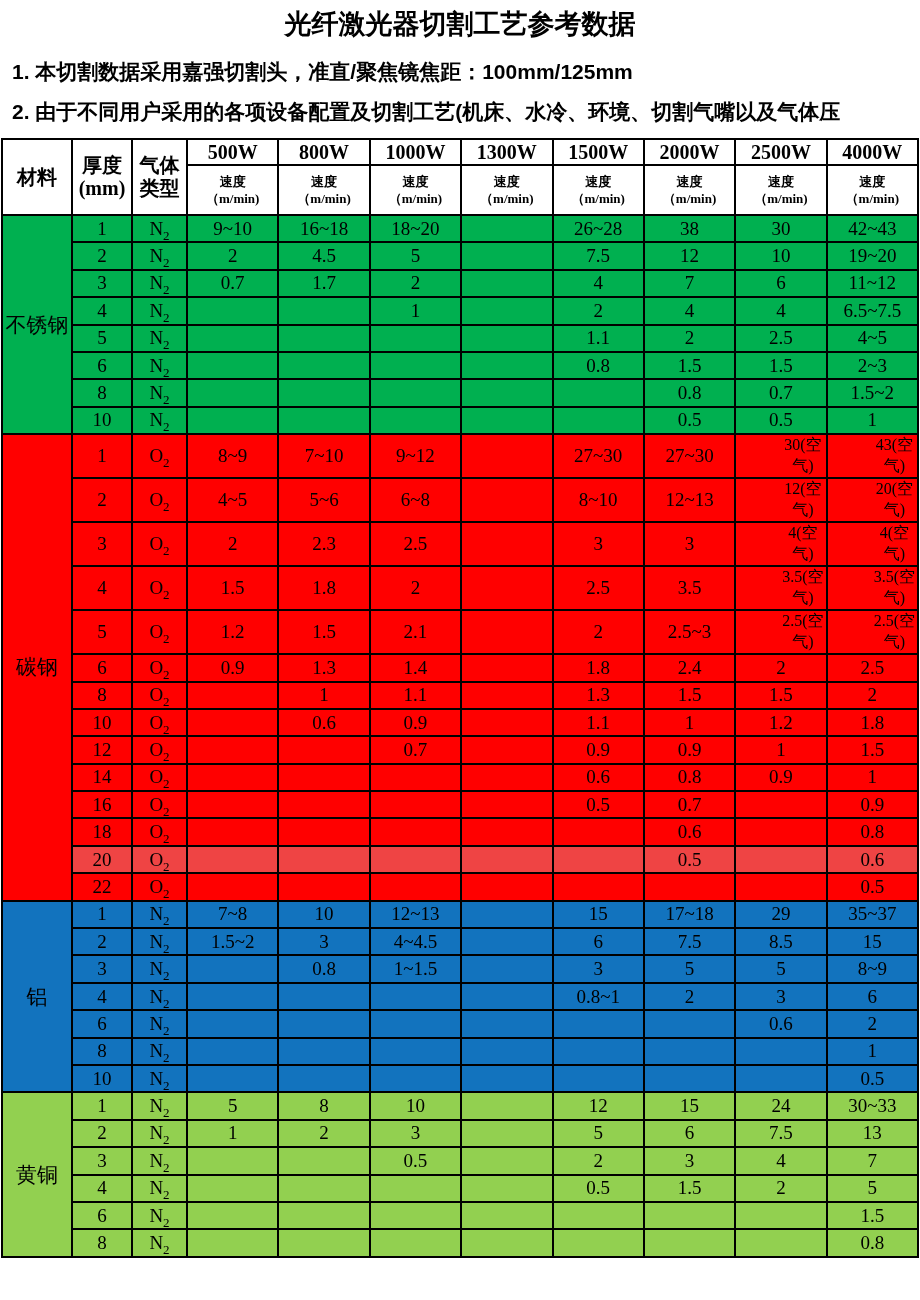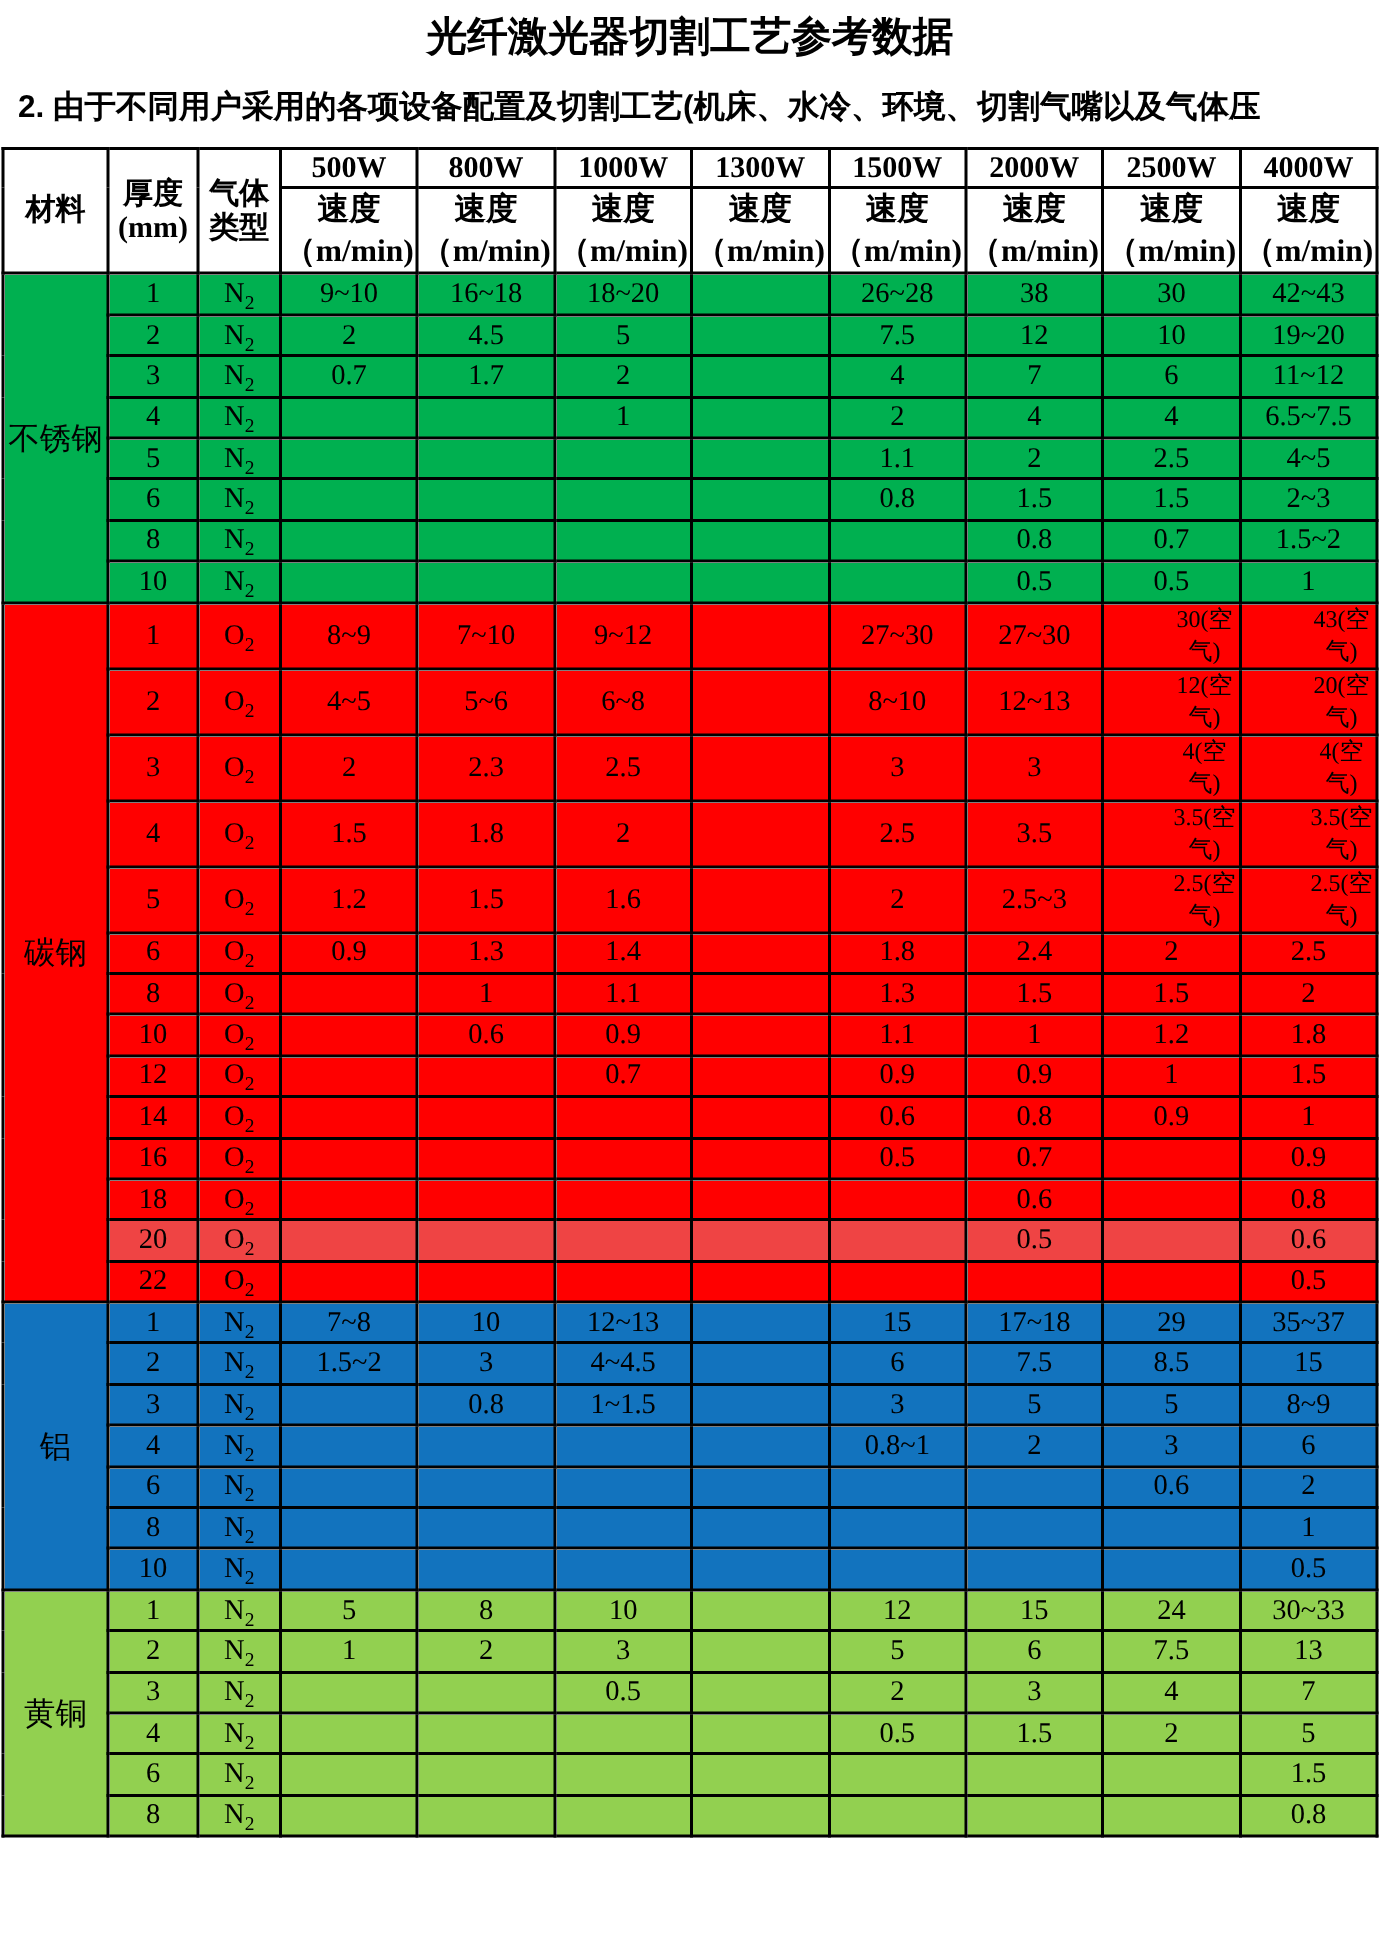--- a/index.html
+++ b/index.html
@@ -35,36 +35,37 @@
     margin: 6px 0 0 1px;
   }
   .data-table th, .data-table td {
     border: 2px solid #000;
     text-align: center;
     vertical-align: middle;
     padding: 0;
     overflow: hidden;
   }
   .power-row th { height: 26px; font-size: 20px; font-weight: bold; }
-  .speed-row th { height: 50px; font-size: 21px; font-weight: bold; line-height: 1.32; margin-top: 40px; }
+  .speed-row th { height: 50px; font-size: 13px; font-weight: bold; line-height: 1.32; margin-top: 40px; }
   .corner-th   { font-size: 21px; font-weight: bold; line-height: 1.15; }
   tbody td { height: 27.4px; font-size: 19px; font-weight: normal; }
   td.material-cell { font-size: 21px; }
   td.gas-cell sub { font-size: 13px; line-height: 0; }
   td.small { font-size: 16px; padding-left: 44px; }
   .col-material { width: 70px; }
   .col-thickness { width: 60px; }
   .col-gas { width: 55px; }
 </style>
 </head>
 <body>
 
 <h1 class="title">光纤激光器切割工艺参考数据</h1>
 
 <div class="notes">
+  <div class="note-line"><span>1.</span> <span>本切割数据采用嘉强切割头，准直/聚焦镜焦距：100mm/125mm</span></div>
   <div class="note-line"><span>2.</span> <span>由于不同用户采用的各项设备配置及切割工艺(机床、水冷、环境、切割气嘴以及气体压</span></div>
 </div>
 
 <table class="data-table">
   <colgroup>
     <col class="col-material">
     <col class="col-thickness">
     <col class="col-gas">
     <col>
       <col>
@@ -245,21 +246,21 @@
         <td>2.5</td>
         <td>3.5</td>
         <td class="small">3.5(空气)</td>
         <td class="small">3.5(空气)</td>
       </tr>
       <tr style="background: rgb(255, 0, 0);">
         <td>5</td>
         <td class="gas-cell"><span>O</span><sub>2</sub></td>
         <td>1.2</td>
         <td>1.5</td>
-        <td>1.6</td>
+        <td>2.1</td>
         <td></td>
         <td>2</td>
         <td>2.5~3</td>
         <td class="small">2.5(空气)</td>
         <td class="small">2.5(空气)</td>
       </tr>
       <tr style="background: rgb(255, 0, 0);">
         <td>6</td>
         <td class="gas-cell"><span>O</span><sub>2</sub></td>
         <td>0.9</td>

